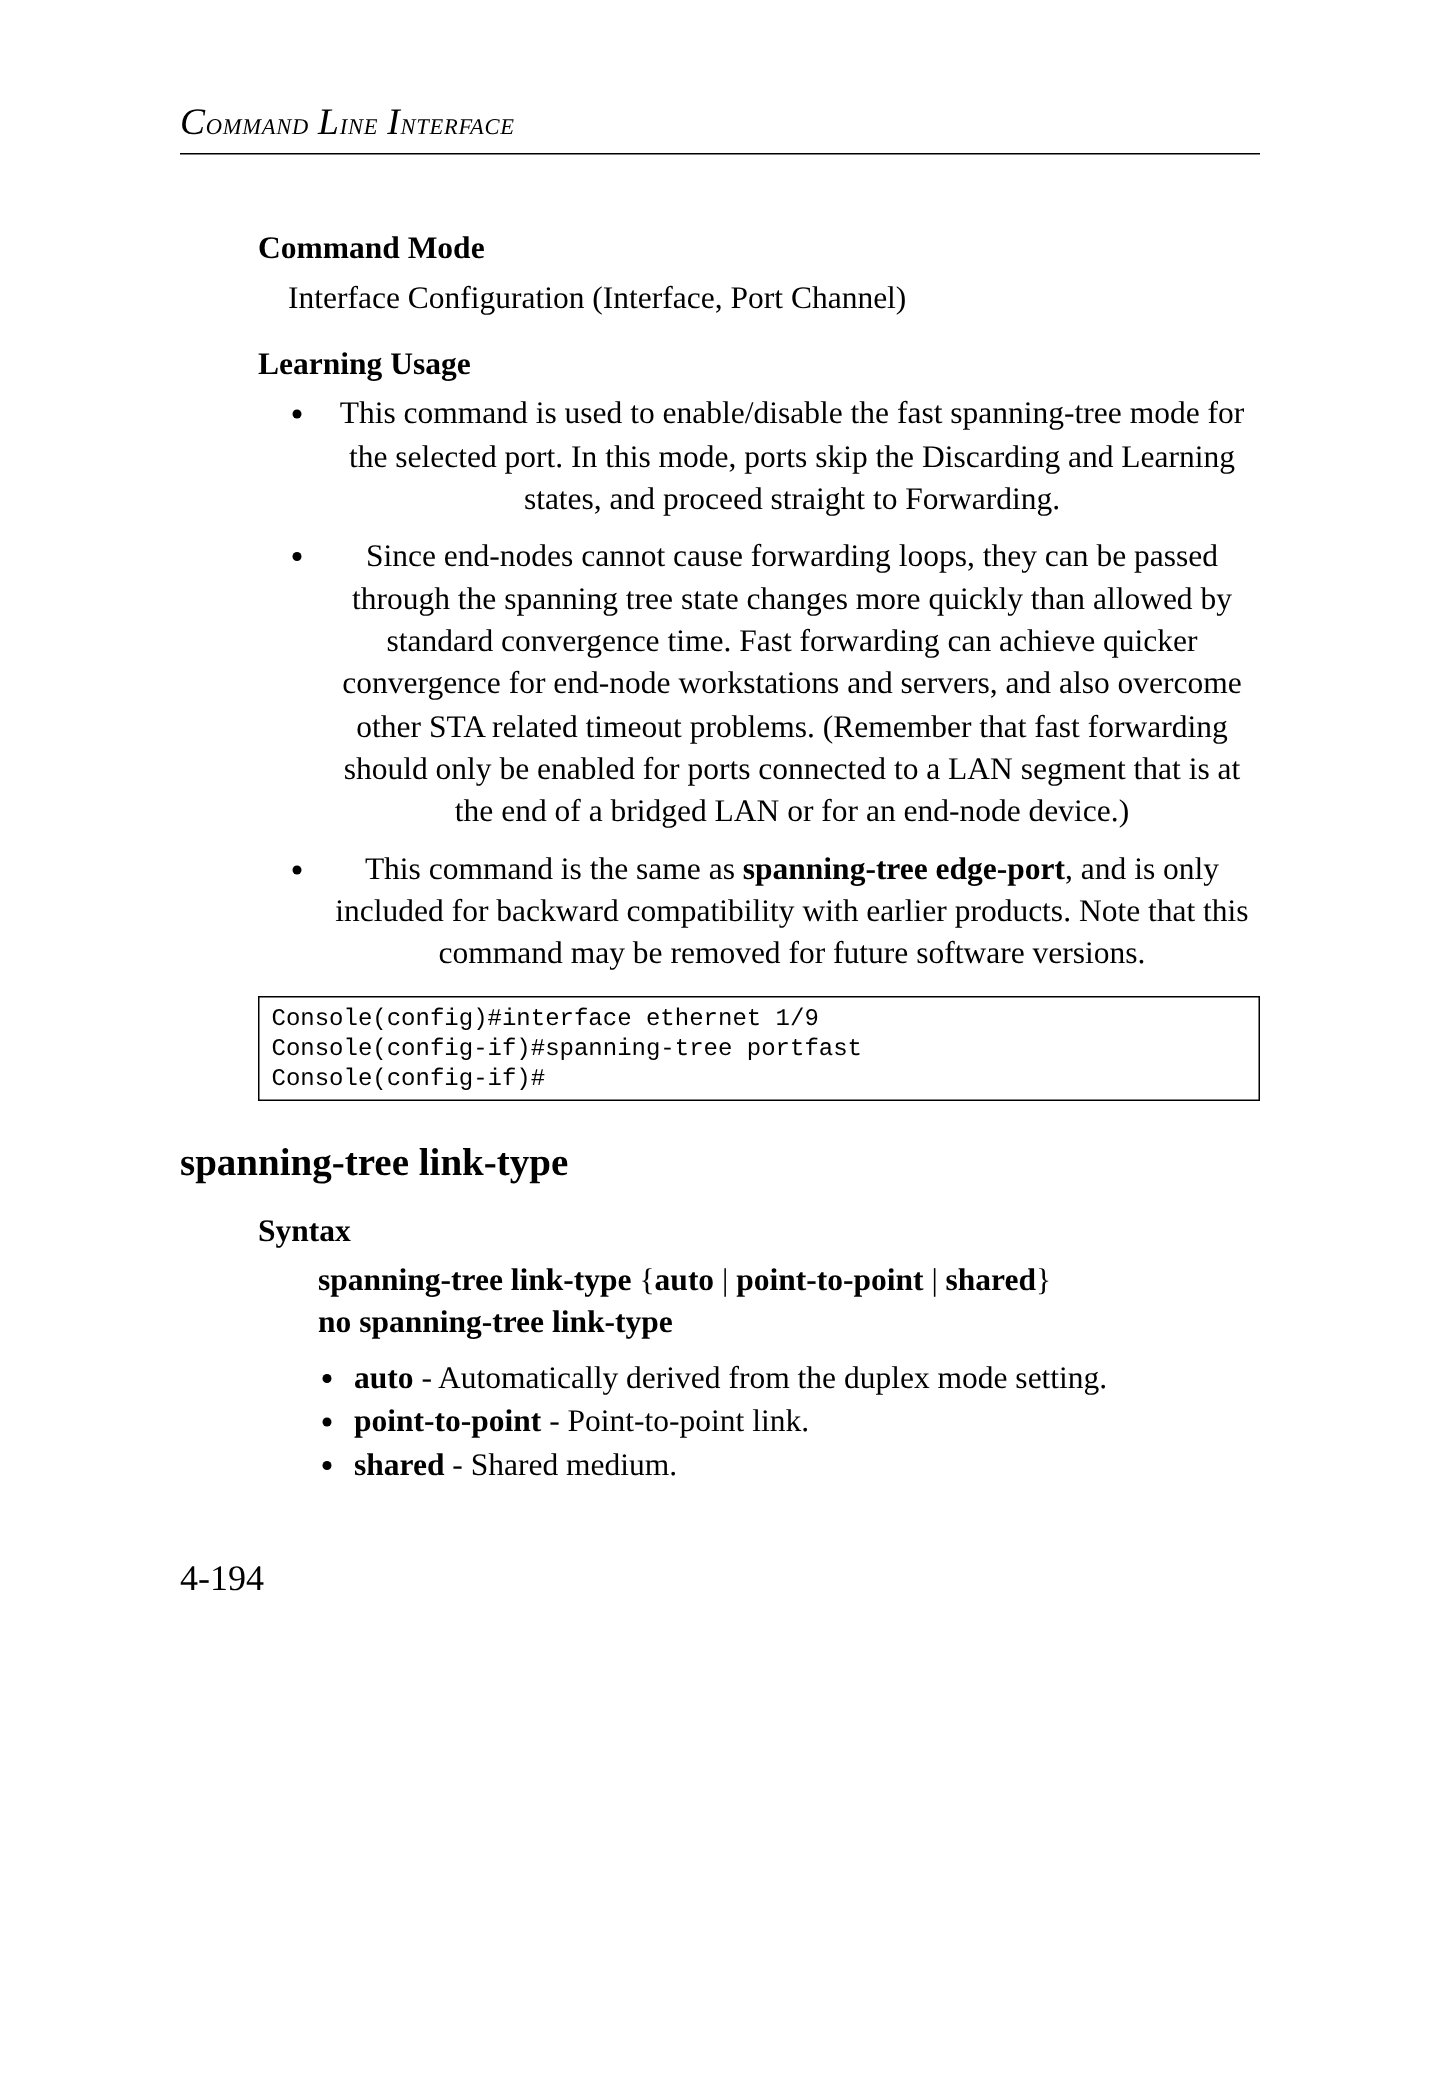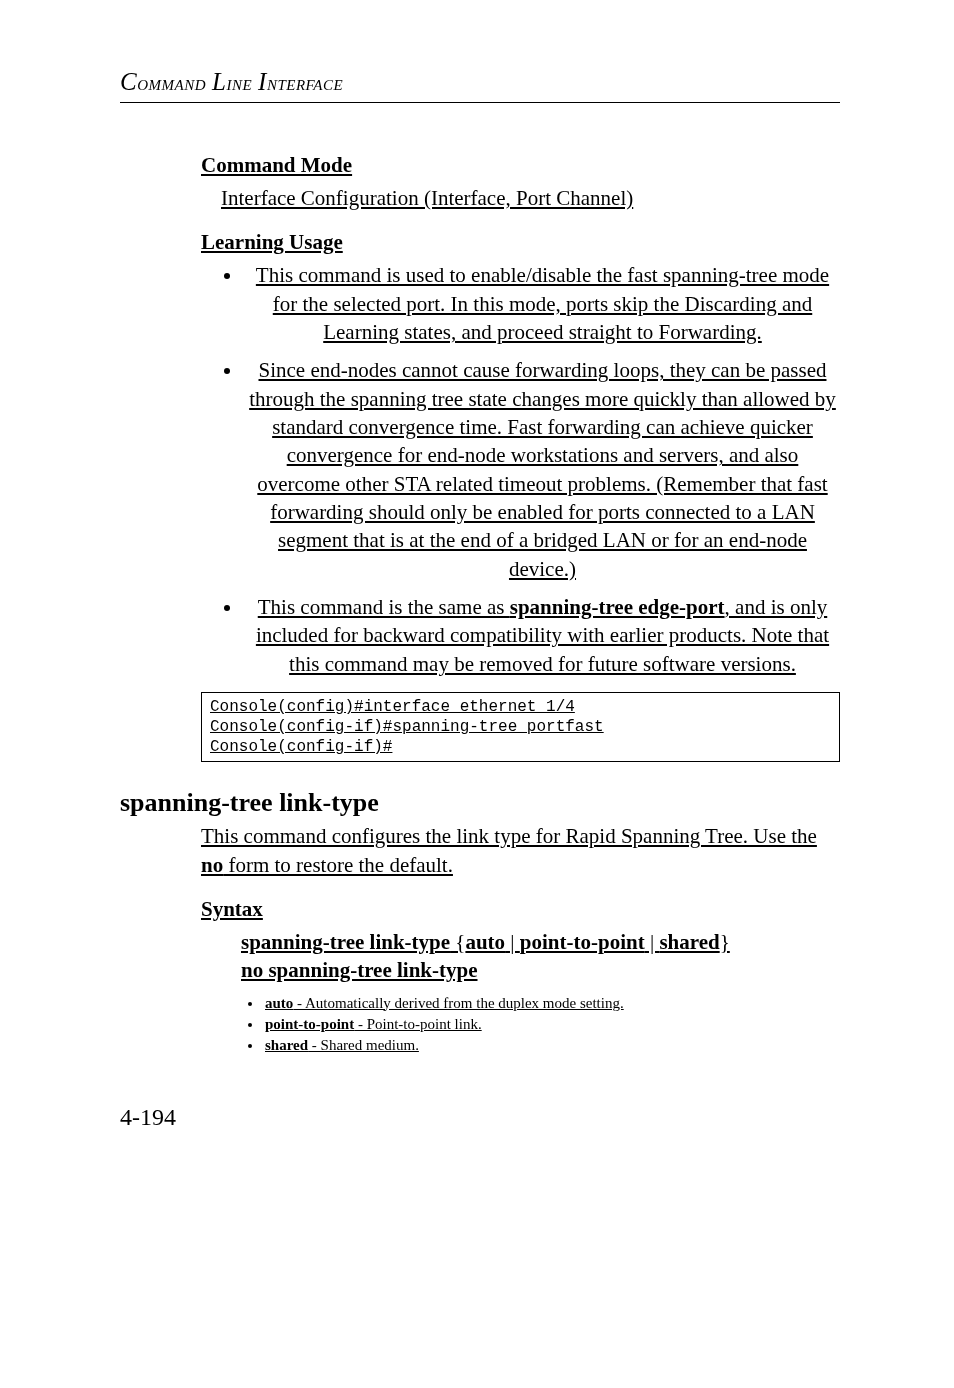--- a/index.html
+++ b/index.html
@@ -20,22 +20,21 @@
     font-size: 22px;
     letter-spacing: 0.5px;
     border-bottom: 1px solid #000;
     padding-bottom: 6px;
     margin-bottom: 50px;
   }
   .running-header .big {
     font-size: 25px;
   }
   .section {
-    margin-left: 81px;
-    text-decoration: underline;
+    margin-left: 52px;
   }
   .heading {
     font-weight: bold;
     font-size: 21px;
     margin-top: 18px;
     margin-bottom: 6px;
   }
   .body-text {
     font-size: 21px;
     line-height: 1.35;
@@ -80,21 +79,21 @@
     line-height: 1.35;
     margin-bottom: 8px;
   }
   .syntax-block .b { font-weight: bold; }
   ul.sub-bullets {
     list-style-type: disc;
     margin: 4px 0 10px 0;
     padding-left: 62px;
   }
   ul.sub-bullets > li {
-    font-size: 15px;
+    font-size: 21px;
     line-height: 1.4;
     margin-bottom: 0px;
     padding-left: 2px;
   }
   ul.sub-bullets .b { font-weight: bold; }
   .page-num {
     font-size: 24px;
     margin-top: 48px;
   }
 </style>
@@ -113,32 +112,29 @@
 
     <div class="heading">Learning Usage</div>
     <ul class="bullets">
       <li>This command is used to enable/disable the fast spanning-tree mode for the selected port. In this mode, ports skip the Discarding and Learning states, and proceed straight to Forwarding.</li>
       <li>Since end-nodes cannot cause forwarding loops, they can be passed through the spanning tree state changes more quickly than allowed by standard convergence time. Fast forwarding can achieve quicker convergence for end-node workstations and servers, and also overcome other STA related timeout problems. (Remember that fast forwarding should only be enabled for ports connected to a LAN segment that is at the end of a bridged LAN or for an end-node device.)</li>
       <li>
         <span>This command is the same as </span><span class="bold">spanning-tree edge-port</span><span>, and is only included for backward compatibility with earlier products. Note that this command may be removed for future software versions.</span>
       </li>
     </ul>
 
-    <div class="code-box">Console(config)#interface ethernet 1/4
+    <div class="code-box">Console(config)#interface ethernet 1/9
 Console(config-if)#spanning-tree portfast
 Console(config-if)#</div>
 
   </div>
 
   <div class="cmd-title">spanning-tree link-type</div>
 
   <div class="section">
-    <div class="body-text" style="margin-left:0;">
-      <span>This command configures the link type for Rapid Spanning Tree. Use the </span><span style="font-weight:bold;">no</span><span> form to restore the default.</span>
-    </div>
 
     <div class="heading">Syntax</div>
     <div class="syntax-block">
       <div>
         <span class="b">spanning-tree link-type</span><span> {</span><span class="b">auto</span><span> | </span><span class="b">point-to-point</span><span> | </span><span class="b">shared</span><span>}</span>
       </div>
       <div class="b">no spanning-tree link-type</div>
     </div>
     <ul class="sub-bullets">
       <li><span class="b">auto</span><span> - Automatically derived from the duplex mode setting.</span></li>

